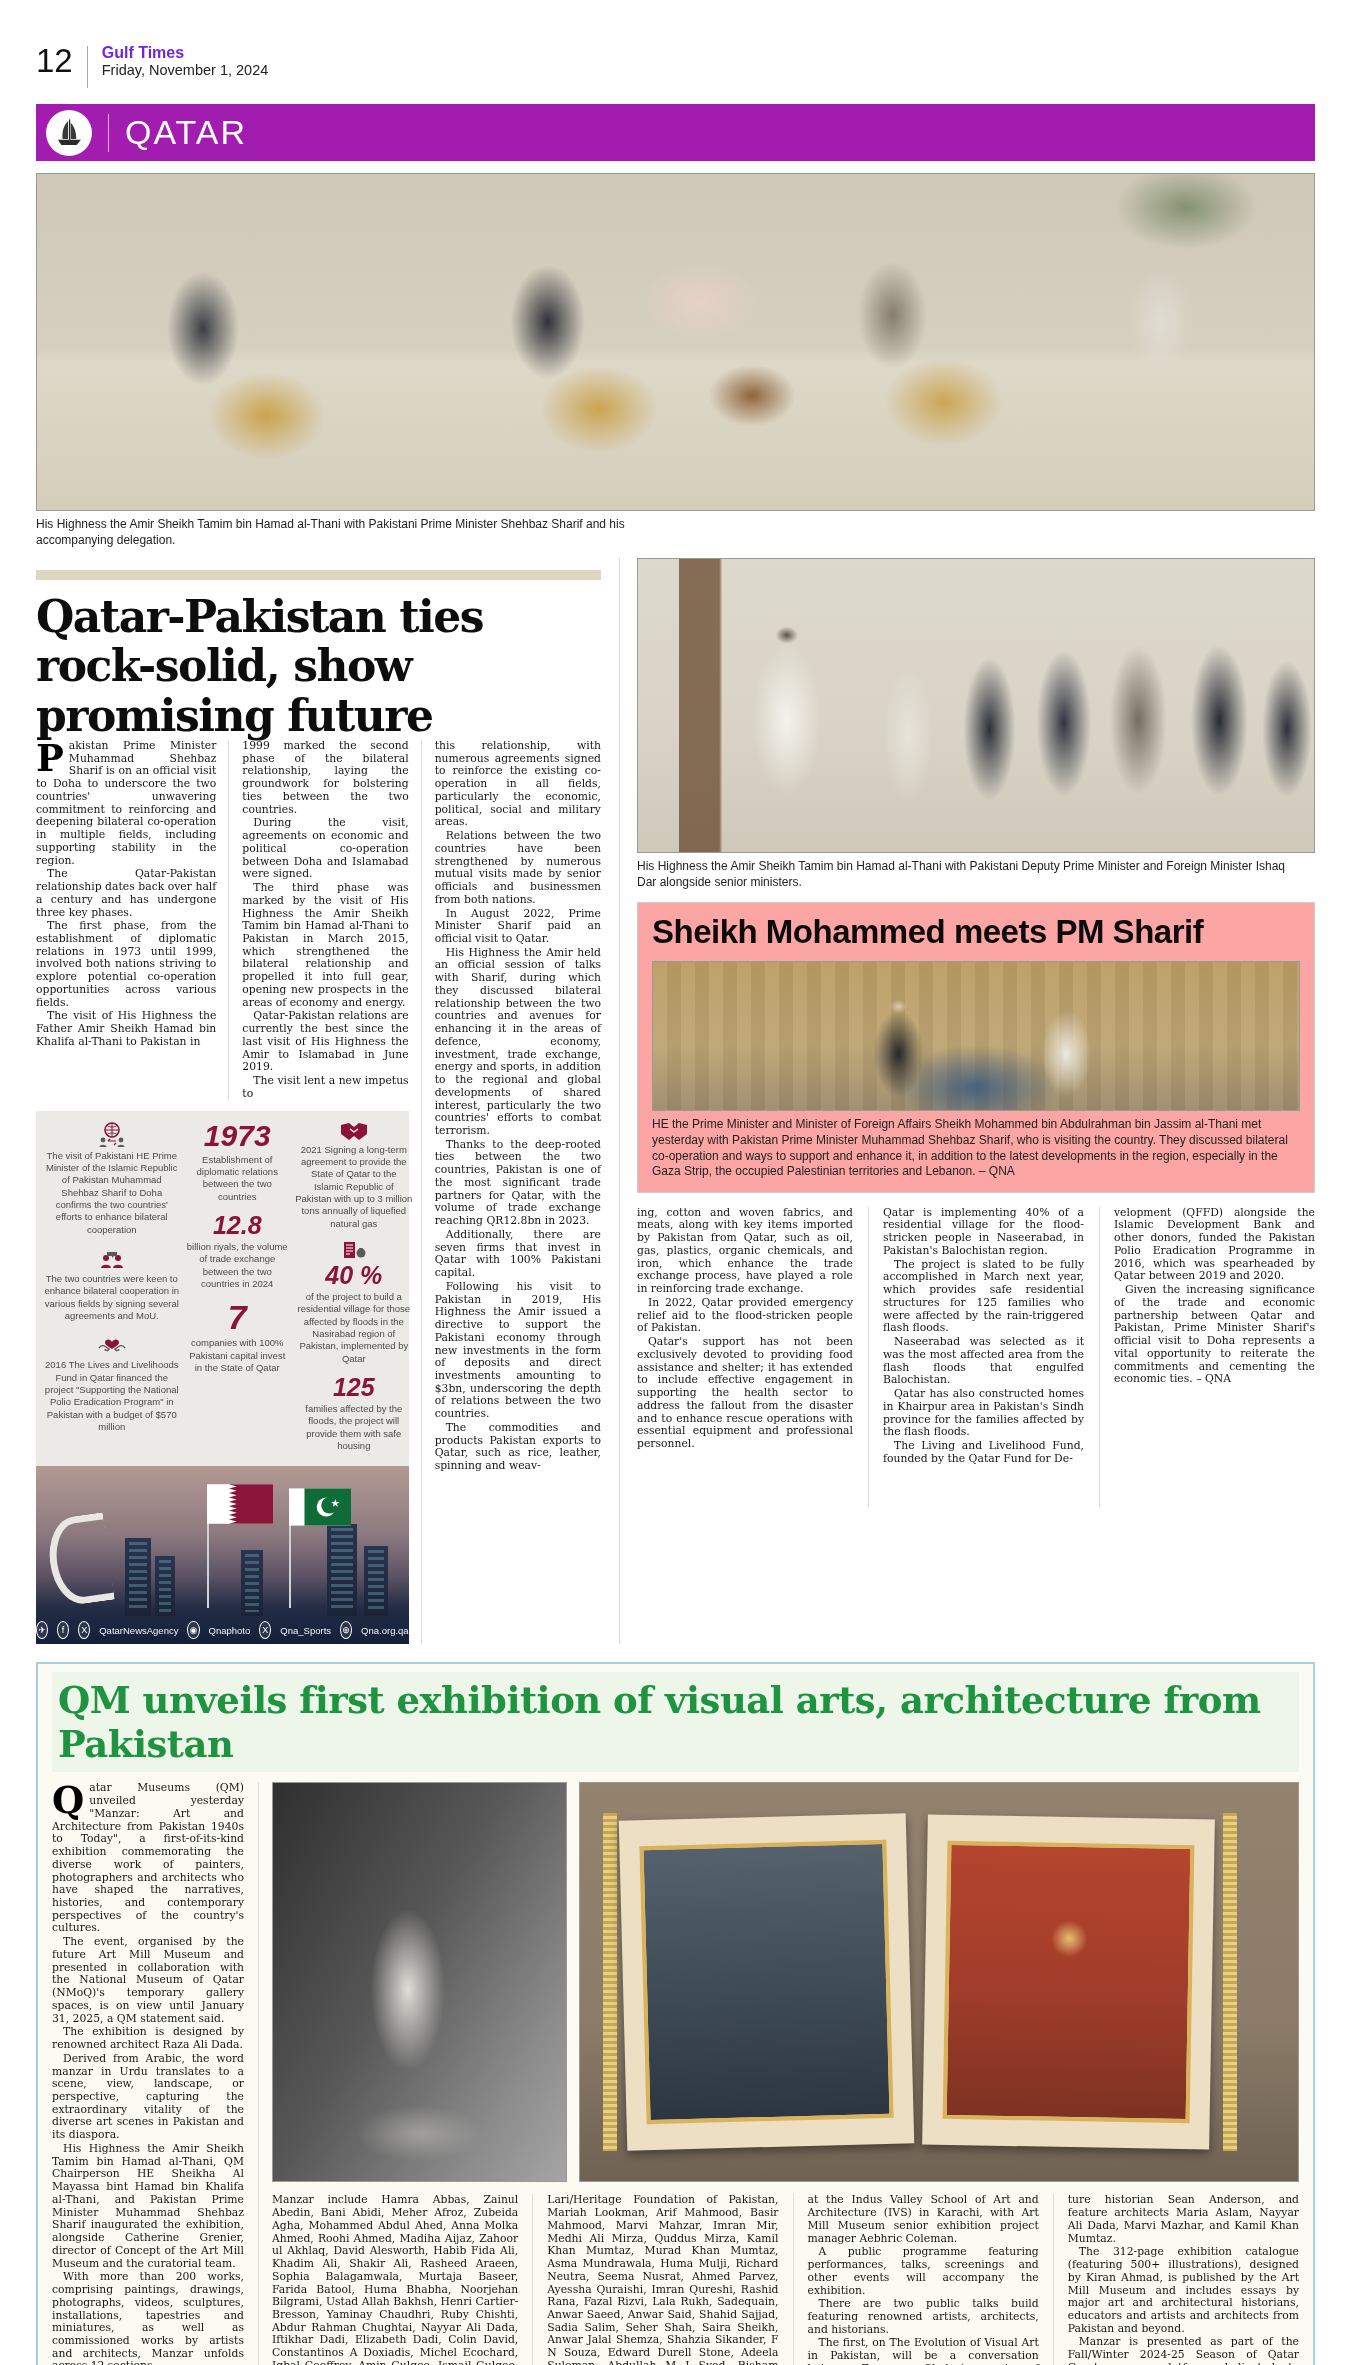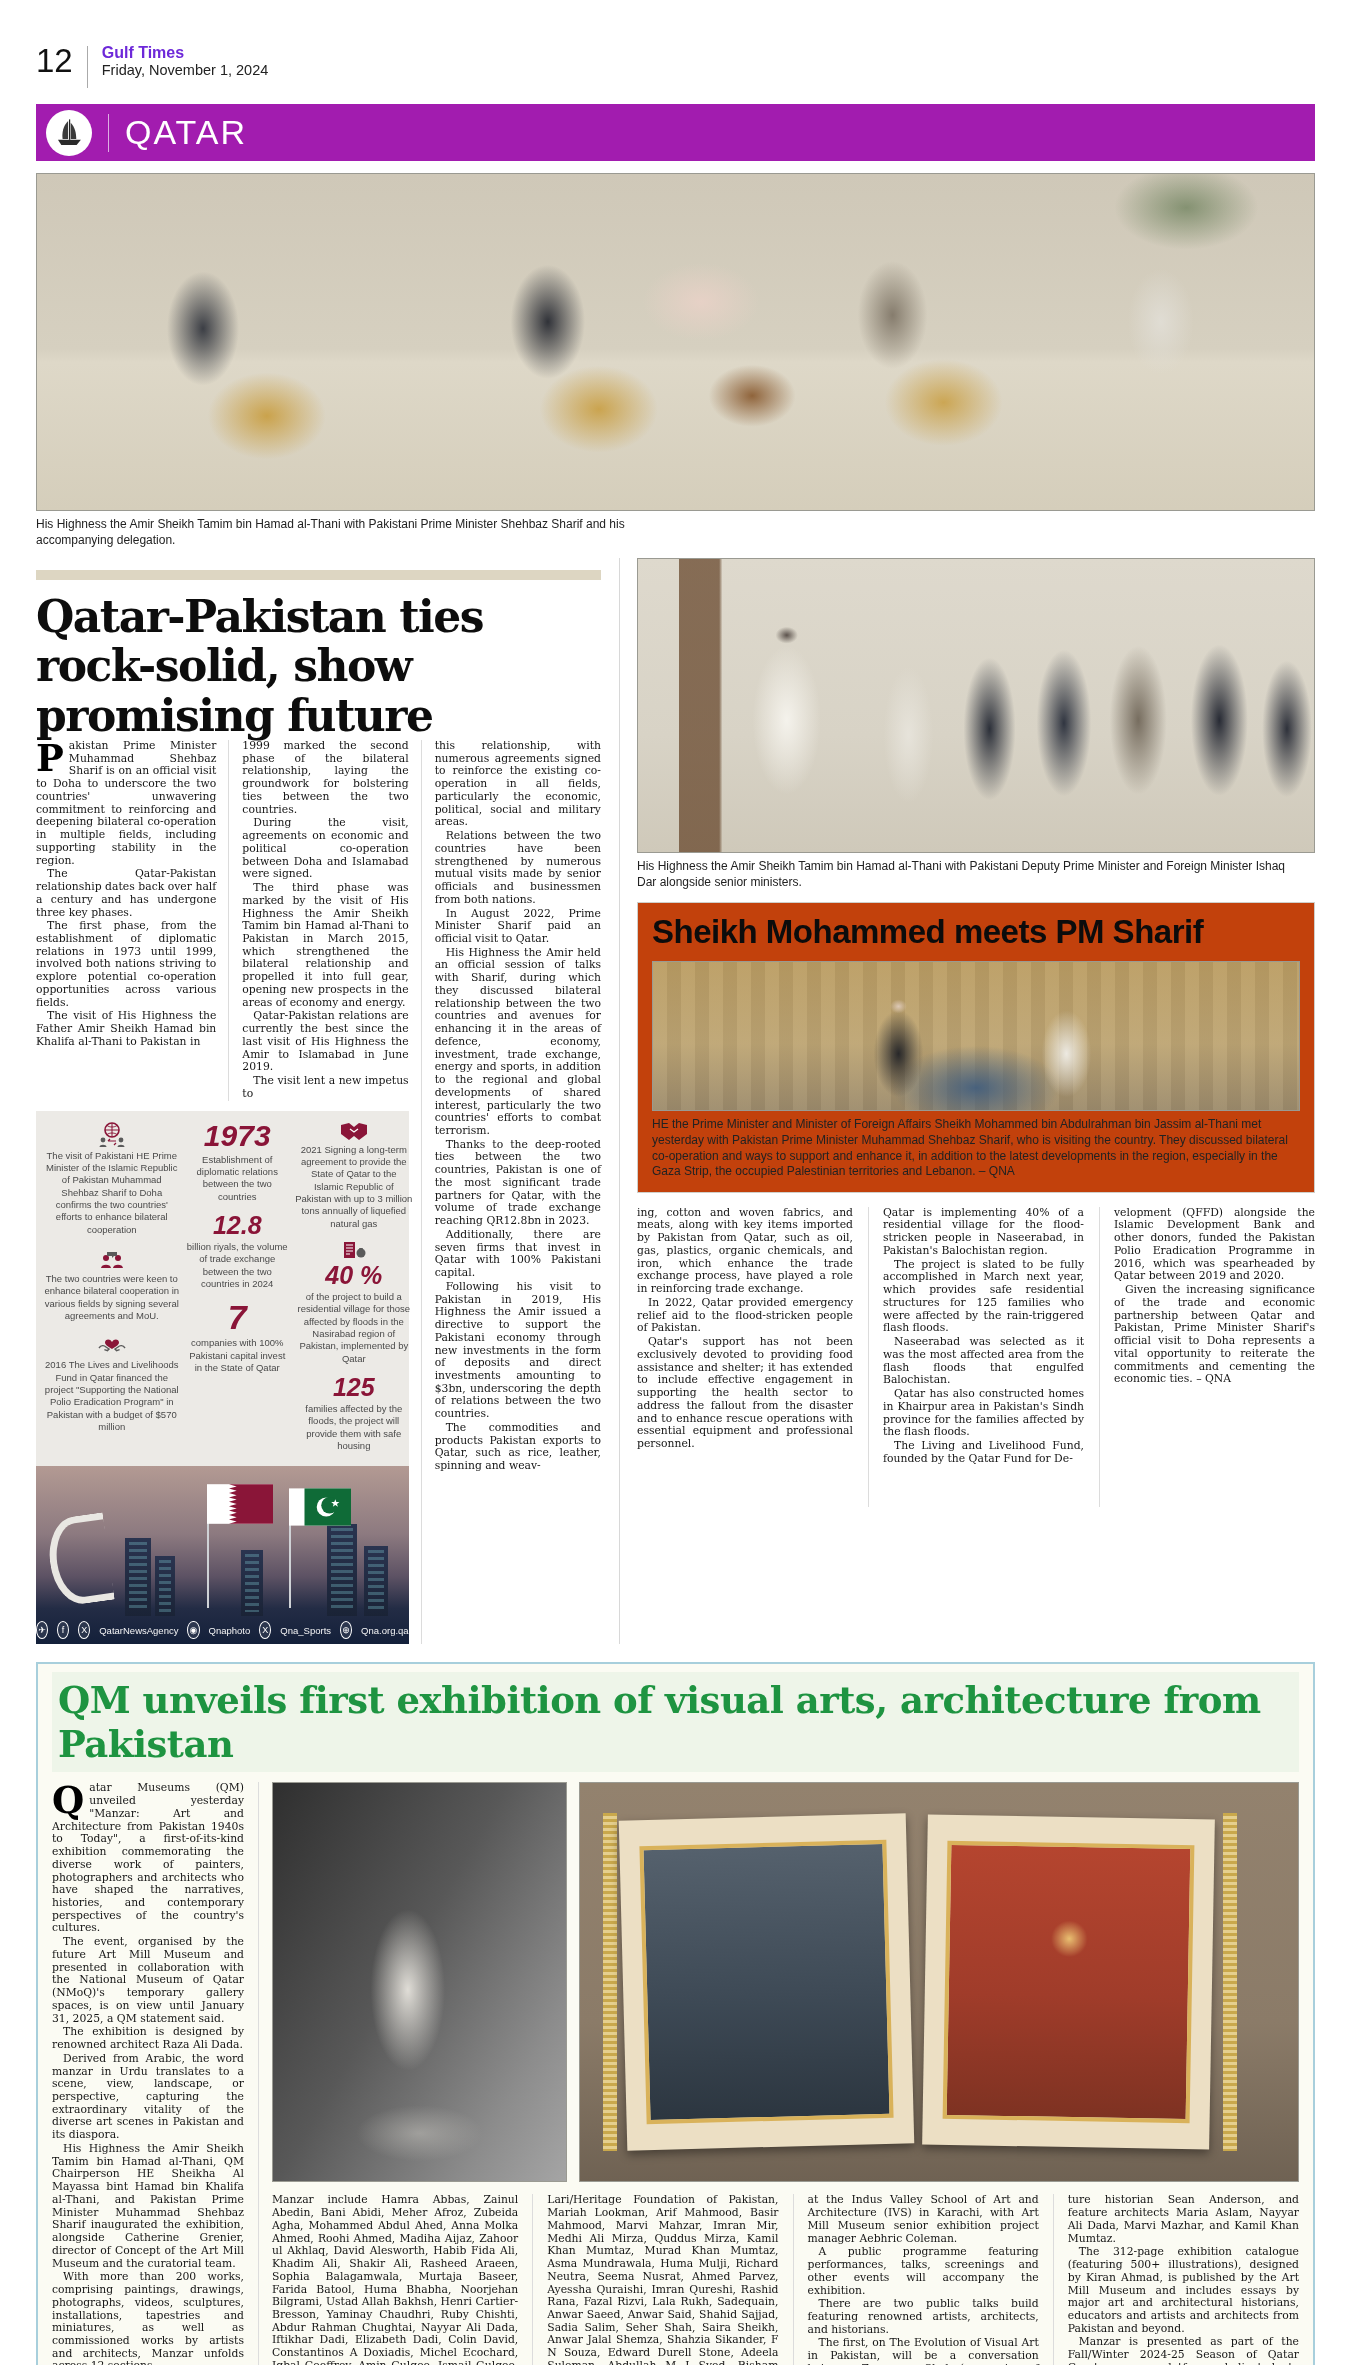--- a/index.html
+++ b/index.html
@@ -101,21 +101,21 @@
   .crescent{position:absolute;left:14px;bottom:40px;width:52px;height:74px;border:7px solid #e9e7e2;border-right:none;border-radius:50% 0 0 50%/ 50% 0 0 50%;transform:rotate(-8deg);}
   .flagpole{position:absolute;width:2px;background:#cfd2d6;bottom:36px;}
   .fp1{left:46%;height:120px;} .fp2{left:68%;height:116px;}
   .flag{position:absolute;}
   .fl1{left:46%;top:18px;} .fl2{left:68%;top:22px;}
   .ig-social{position:absolute;left:0;right:0;bottom:5px;display:flex;align-items:center;justify-content:center;gap:9px;color:#fff;font-size:9.5px;}
   .soc-ic{width:16px;height:16px;border:1px solid #fff;border-radius:50%;display:inline-flex;align-items:center;justify-content:center;font-size:9px;line-height:1;color:#fff;background:rgba(255,255,255,.08);}
   .handle{opacity:.95;}
 
   
-  .sheikh-box{margin-top:12px;background:#c2410c;border:1px solid #cfcfca;padding:10px 14px 12px 14px;}
+  .sheikh-box{margin-top:12px;background:#fca5a5;border:1px solid #cfcfca;padding:10px 14px 12px 14px;}
   .sheikh-box h2{font-size:33px;font-weight:800;letter-spacing:-.5px;color:#0c0c0c;margin:0 0 10px 0;font-family:"Liberation Sans",sans-serif;}
   .sheikh-box .caption{font-size:12px;}
   .cont-grid{display:grid;grid-template-columns:1fr 1fr 1fr;column-gap:15px;margin-top:14px;}
   .cont-grid .cc{min-height:300px;}
   .cont-grid .cc + .cc{border-left:1px solid #dcdcdc;padding-left:14px;}
 
   
   .bottom-box{margin-top:18px;border:2px solid #a8cfdc;background:#fbfbf3;padding:8px 14px 14px 14px;}
   h2.green{font-family:"DejaVu Serif",serif;font-weight:bold;font-size:37px;letter-spacing:-.5px;color:#1e9441;margin:0 0 10px 0;padding:6px 6px;background:#eef5e9;}
   .bottom-grid{display:grid;grid-template-columns:192px 1fr;column-gap:14px;}

